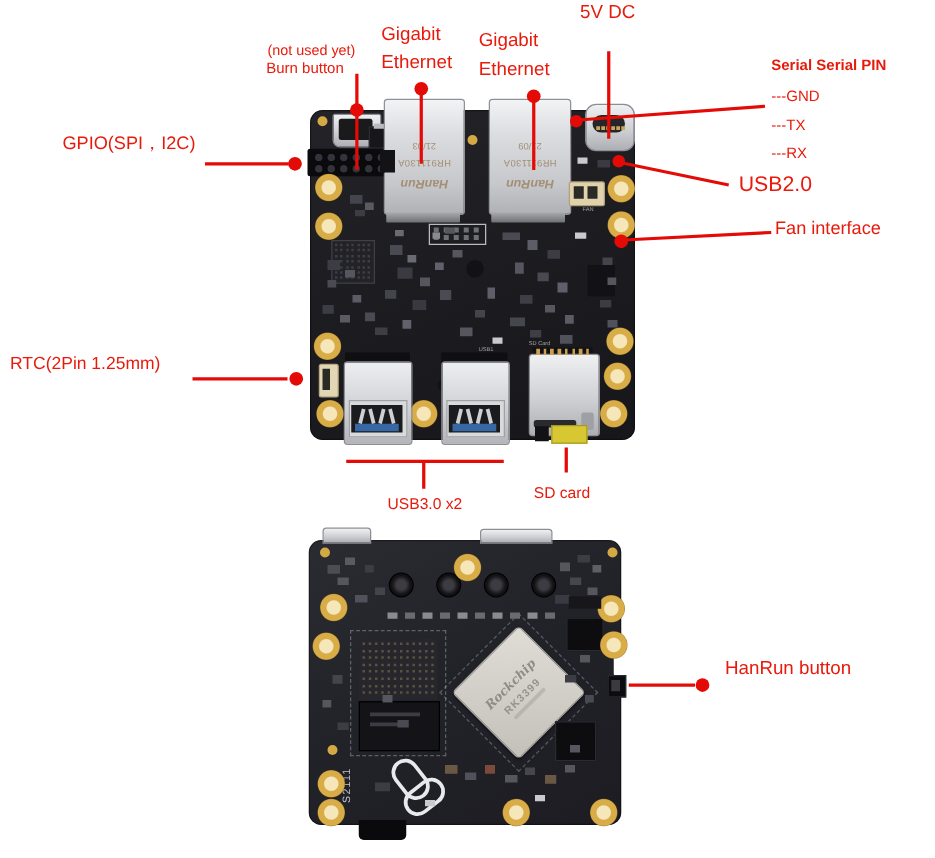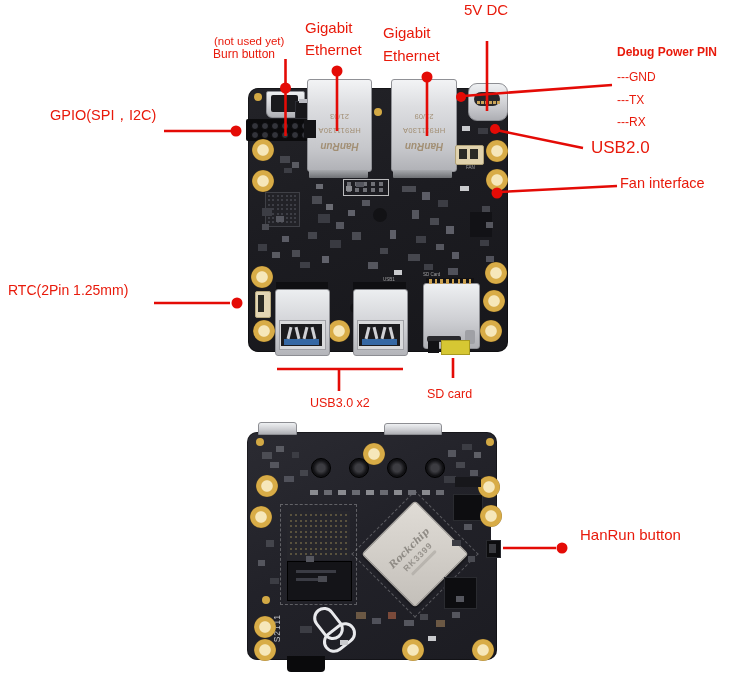--- a/index.html
+++ b/index.html
@@ -183,21 +183,21 @@
     <div>Gigabit</div>
     <div>Ethernet</div>
   </div>
   <div class="ann" style="left:383px;top:21px;font-size:15px;line-height:23px;">
     <div>Gigabit</div>
     <div>Ethernet</div>
   </div>
 
   <div class="ann" style="left:464px;top:1px;font-size:15px;">5V DC</div>
 
-  <div class="ann" style="left:617px;top:46px;font-size:12px;font-weight:bold;">Debug Power PIN</div>
+  <div class="ann" style="left:617px;top:46px;font-size:12px;font-weight:bold;">Serial Serial PIN</div>
   <div class="ann" style="left:617px;top:71px;font-size:12px;">---GND</div>
   <div class="ann" style="left:617px;top:94px;font-size:12px;">---TX</div>
   <div class="ann" style="left:617px;top:116px;font-size:12px;">---RX</div>
 
   <div class="ann" style="left:591px;top:138px;font-size:17px;">USB2.0</div>
   <div class="ann" style="left:620px;top:175px;font-size:14.5px;">Fan interface</div>
   <div class="ann" style="left:50px;top:107px;font-size:14.5px;">GPIO(SPI，I2C)</div>
   <div class="ann" style="left:8px;top:282px;font-size:14px;">RTC(2Pin 1.25mm)</div>
   <div class="ann" style="left:310px;top:396px;font-size:12.5px;">USB3.0 x2</div>
   <div class="ann" style="left:427px;top:387px;font-size:12.5px;">SD card</div>

